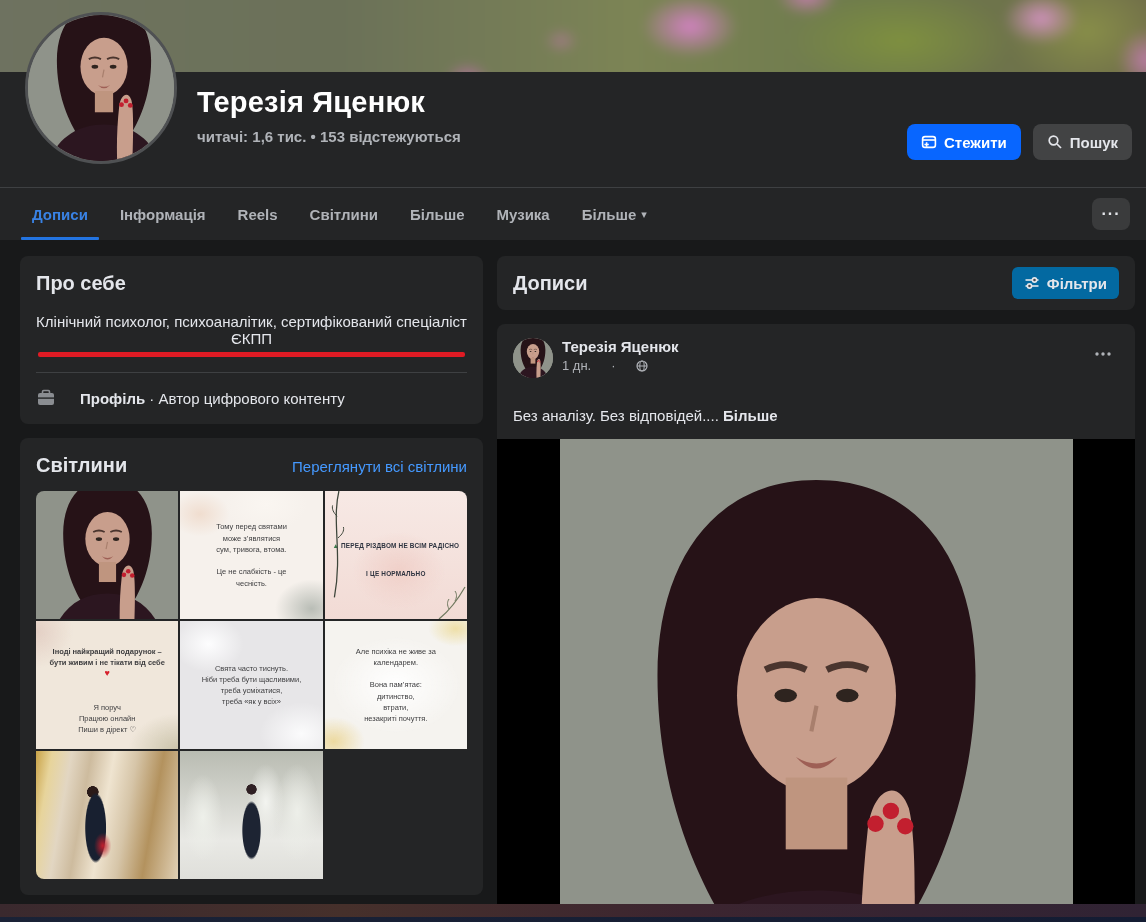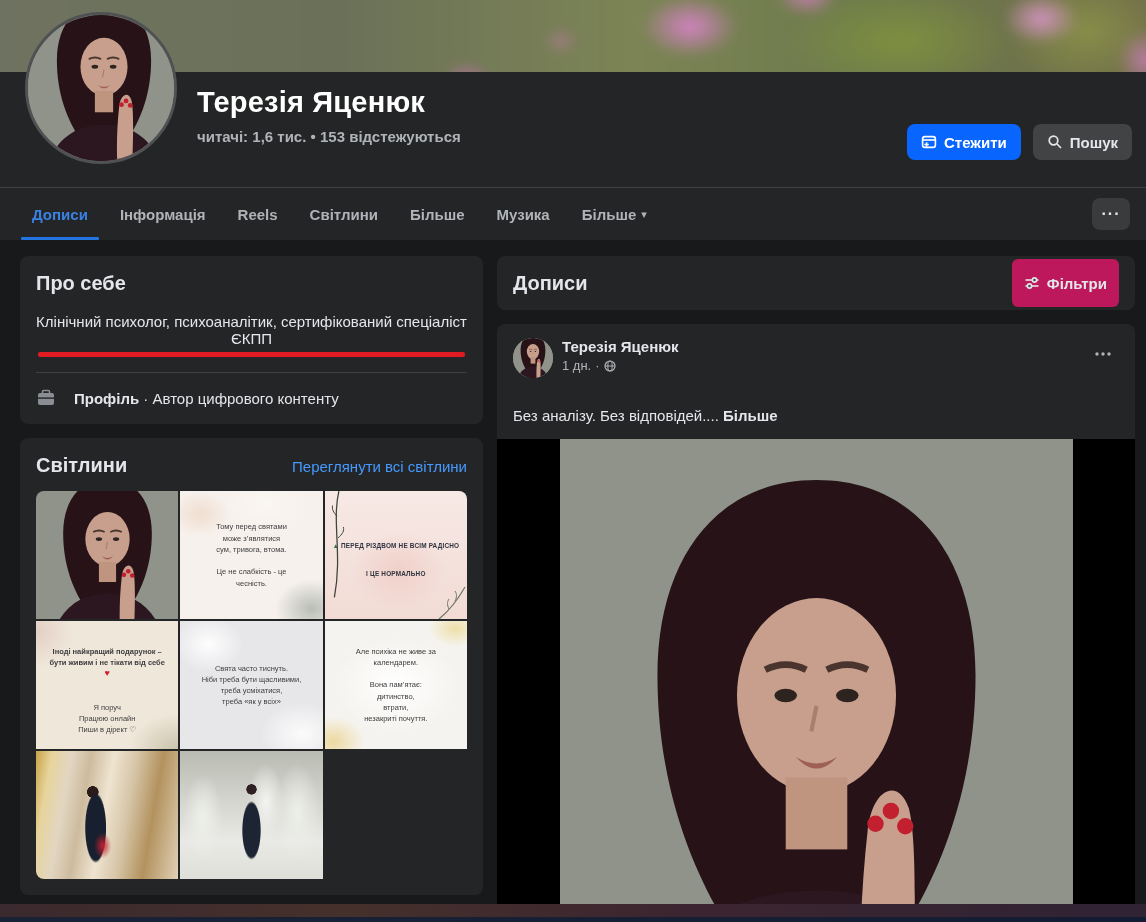--- a/index.html
+++ b/index.html
@@ -54,21 +54,21 @@
   
   .left-col  { position:absolute; left:20px;  top:256px; width:463px; }
   .right-col { position:absolute; left:497px; top:256px; width:638px; }
   .card { background:#242526; border-radius:8px; margin-bottom:14px; }
   .card-title { font-size:20px; font-weight:700; color:#e4e6eb; }
   
   .about-card { padding:16px; }
   .bio { margin-top:18px; text-align:center; font-size:15px; color:#e4e6eb; }
   .red-underline { height:5px; background:#e01b24; border-radius:2px; margin:5px 2px 0 2px; }
   .about-divider { height:1px; background:#3e4042; margin:15px 0; }
-  .category-row { display:flex; align-items:center; gap:18px; font-size:15px; color:#e4e6eb; }
+  .category-row { display:flex; align-items:center; gap:24px; font-size:15px; color:#e4e6eb; }
   .bold { font-weight:700; }
   
   .photos-card { padding:16px; }
   .photos-head { display:flex; align-items:baseline; justify-content:space-between; }
   .see-all { font-size:15px; color:#4599ff; cursor:pointer; }
   .grid { margin-top:14px; display:grid; grid-template-columns:repeat(3,1fr); gap:2px;
           border-radius:8px; overflow:hidden; }
   .tile { height:128px; position:relative; overflow:hidden; cursor:pointer;
           display:flex; align-items:center; justify-content:center; text-align:center; }
   .tile-text { white-space:pre-line; color:#3d3d3f; font-size:7.5px; line-height:1.5; font-weight:500; }
@@ -111,28 +111,28 @@
         radial-gradient(15px 46px at 50% 62%, #1d2433 58%, transparent 64%),
         radial-gradient(7px 7px at 50% 30%, #2f2024 70%, transparent 78%),
         radial-gradient(28px 62px at 16% 52%, #eef0ea, transparent 70%),
         radial-gradient(32px 70px at 82% 48%, #edefe9, transparent 70%),
         radial-gradient(26px 55px at 60% 40%, #f3f4f0, transparent 70%),
         linear-gradient(#b9bcb2 0%, #d8d9d3 45%, #e9e9e5 70%, #dfdfda 100%); }
   .branch-svg { position:absolute; left:2px; top:0; height:100%; }
   .branch-svg2 { position:absolute; right:0; bottom:0; }
   
   .feed-head-card { height:54px; display:flex; align-items:center; justify-content:space-between; padding:0 16px; }
-  .filters-btn { display:flex; align-items:center; gap:7px; height:48px; padding:0 12px;
-                 background:#be185d; border-radius:6px; font-size:15px; font-weight:600;
+  .filters-btn { display:flex; align-items:center; gap:7px; height:32px; padding:0 12px;
+                 background:#0369a1; border-radius:6px; font-size:15px; font-weight:600;
                  color:#e4e6eb; cursor:pointer; }
   .post-card { border-radius:8px; overflow:hidden; padding-top:12px; height:598px; }
   .post-head { display:flex; align-items:flex-start; gap:9px; padding:2px 16px 0 16px; }
   .post-avatar { width:40px; height:40px; border-radius:50%; overflow:hidden; flex:0 0 auto; background:#8f938a; cursor:pointer; }
   .post-author { font-size:15px; font-weight:600; color:#e4e6eb; cursor:pointer; }
-  .post-meta { margin-top:3px; font-size:13px; color:#b0b3b8; display:flex; align-items:center; gap:4px; }
+  .post-meta { margin-top:3px; font-size:13px; color:#b0b3b8; display:flex; align-items:center; gap:20px; }
   .post-more { margin-left:auto; color:#b0b3b8; padding:6px; cursor:pointer; }
   .post-text { padding:8px 16px 12px 16px; font-size:15px; line-height:1.35; color:#e4e6eb; }
   .more-link { font-weight:700; cursor:pointer; }
   .post-photo { background:#000; height:500px; display:flex; justify-content:center; cursor:pointer; }
   
   .bottom-strip { position:absolute; left:0; bottom:0; width:100%; height:18px; z-index:40;
       background: linear-gradient(90deg,#3a292e 0%,#46302b 30%,#3c2530 60%,#302334 100%); }
   .bottom-strip::after { content:""; position:absolute; left:0; right:0; bottom:0; height:5px;
       background:linear-gradient(90deg,#1a2236,#141c33); }
   svg { display:block; }

